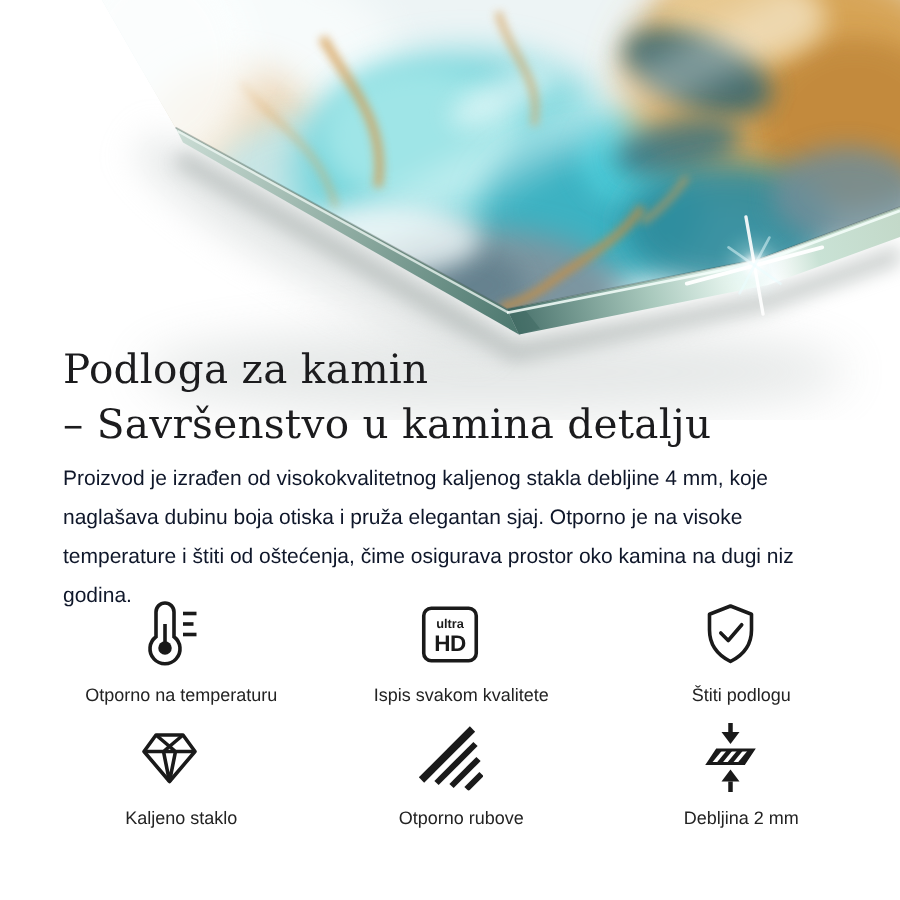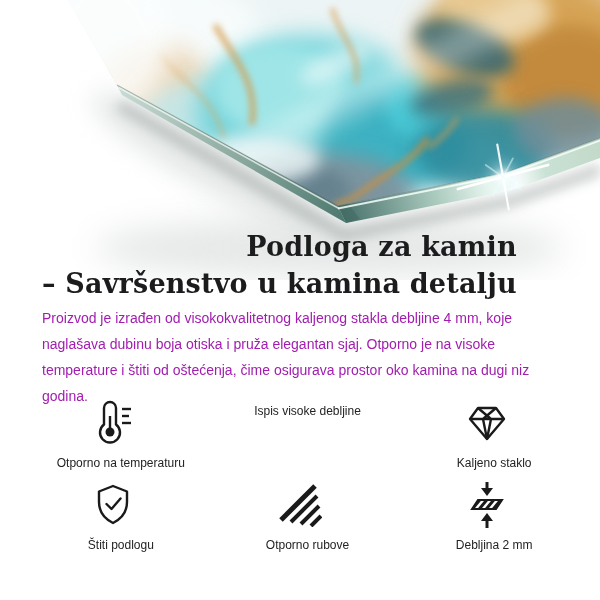--- a/index.html
+++ b/index.html
@@ -8,21 +8,21 @@
     font-family:"Liberation Sans",sans-serif;
   }
   .hero{position:absolute;top:0;left:0;width:600px;height:280px;pointer-events:none;}
   .headline{
     position:absolute;left:42px;top:228px;z-index:2;
     font-family:"DejaVu Serif",serif;font-weight:400;
     font-size:27px;line-height:37px;color:#1c1c1e;letter-spacing:.2px;
   }
   .desc{
     position:absolute;left:42px;top:305px;width:524px;z-index:2;
-    font-size:14px;line-height:26px;color:#a21caf;
+    font-size:14px;line-height:26px;color:#0f172a;
   }
   .features{
     position:absolute;left:20px;top:397px;width:560px;z-index:2;
     display:grid;grid-template-columns:1fr 1fr 1fr;row-gap:9px;
   }
   .feature{display:flex;flex-direction:column;align-items:center;}
   .icon-box{height:52px;display:flex;align-items:center;justify-content:center;}
   .feature .label{margin-top:7px;font-size:12px;color:#232323;white-space:nowrap;margin-left:15px;}
   .feature svg{display:block;}
   .ico{stroke:#1a1a1a;fill:none;stroke-width:2.4;}
@@ -119,21 +119,21 @@
     <g transform="translate(503,177)">
       <circle r="16" fill="#d6f0f2" opacity="0.35" filter="url(#b6)"></circle>
       <circle r="7" fill="#ffffff" opacity="0.95" filter="url(#b3)"></circle>
       <rect x="-48" y="-1.3" width="96" height="2.6" rx="1.3" fill="#ffffff" opacity="0.95" transform="rotate(-15)"></rect>
       <rect x="-34" y="-1.1" width="68" height="2.2" rx="1.1" fill="#ffffff" opacity="0.9" transform="rotate(80)"></rect>
       <rect x="-22" y="-0.9" width="44" height="1.8" rx="0.9" fill="#eafdff" opacity="0.5" transform="rotate(35)"></rect>
       <rect x="-22" y="-0.9" width="44" height="1.8" rx="0.9" fill="#eafdff" opacity="0.5" transform="rotate(-62)"></rect>
     </g>
   </svg>
 
-  <h1 class="headline" style="margin:0;font-weight:700;text-align:right;">
+  <h1 class="headline" style="margin:0;font-weight:400;">
     <span>Podloga za kamin</span><br>
     <span>– Savršenstvo u kamina detalju</span>
   </h1>
 
   <p class="desc" style="margin:0;">Proizvod je izrađen od visokokvalitetnog kaljenog stakla debljine 4 mm, koje naglašava dubinu boja otiska i pruža elegantan sjaj. Otporno je na visoke temperature i štiti od oštećenja, čime osigurava prostor oko kamina na dugi niz godina.</p>
 
   <div class="features">
 
     <div class="feature">
       <div class="icon-box">
@@ -143,41 +143,48 @@
           <circle cx="20" cy="32" r="4.5" fill="#1a1a1a"></circle>
           <line x1="32" y1="9" x2="41" y2="9" stroke="#1a1a1a" stroke-width="2.4"></line>
           <line x1="32" y1="16" x2="39" y2="16" stroke="#1a1a1a" stroke-width="2.4"></line>
           <line x1="32" y1="23" x2="41" y2="23" stroke="#1a1a1a" stroke-width="2.4"></line>
         </svg>
       </div>
       <div class="label">Otporno na temperaturu</div>
     </div>
 
     <div class="feature">
-      <div class="label">Ispis visoke debljine</div>
+      <div class="icon-box">
+        <svg width="40" height="40" viewBox="0 0 40 40">
+          <rect x="2.5" y="2.5" width="35" height="35" rx="5" class="ico" stroke-width="2.6"></rect>
+          <text x="20" y="15.5" text-anchor="middle" class="hd-small">ultra</text>
+          <text x="20" y="31" text-anchor="middle" class="hd-big">HD</text>
+        </svg>
+      </div>
+      <div class="label">Ispis svakom kvalitete</div>
+    </div>
+
+    <div class="feature">
+      <div class="icon-box">
+        <svg width="40" height="44" viewBox="0 0 40 44">
+          <path class="ico" d="M20,3 L34,8.5 V19 C34,29 28,36 20,40 C12,36 6,29 6,19 V8.5 Z" stroke-linejoin="round"></path>
+          <path class="ico" d="M13.5,21 L18.5,26 L27.5,15.5" stroke-width="2.6" stroke-linecap="round" stroke-linejoin="round"></path>
+        </svg>
+      </div>
+      <div class="label">Štiti podlogu</div>
     </div>
 
     <div class="feature">
       <div class="icon-box">
         <svg width="40" height="38" viewBox="0 0 40 38">
           <path class="ico" stroke-width="2.2" stroke-linejoin="round" d="M11,4 L29,4 L37,15 L20,35 L3,15 Z"></path>
           <path class="ico" stroke-width="1.8" d="M3,15 L37,15 M11,4 L24,15 M29,4 L16,15 M16,15 L20,35 M24,15 L20,35"></path>
         </svg>
       </div>
       <div class="label">Kaljeno staklo</div>
-    </div>
-
-    <div class="feature">
-      <div class="icon-box">
-        <svg width="40" height="44" viewBox="0 0 40 44">
-          <path class="ico" d="M20,3 L34,8.5 V19 C34,29 28,36 20,40 C12,36 6,29 6,19 V8.5 Z" stroke-linejoin="round"></path>
-          <path class="ico" d="M13.5,21 L18.5,26 L27.5,15.5" stroke-width="2.6" stroke-linecap="round" stroke-linejoin="round"></path>
-        </svg>
-      </div>
-      <div class="label">Štiti podlogu</div>
     </div>
 
     <div class="feature">
       <div class="icon-box">
         <svg width="44" height="44" viewBox="0 0 44 44">
           <line x1="3" y1="37" x2="37" y2="3" stroke="#1a1a1a" stroke-width="5"></line>
           <line x1="13" y1="39" x2="39" y2="13" stroke="#1a1a1a" stroke-width="4"></line>
           <line x1="23" y1="41" x2="41" y2="23" stroke="#1a1a1a" stroke-width="4"></line>
           <line x1="33" y1="43" x2="43" y2="33" stroke="#1a1a1a" stroke-width="4"></line>
         </svg>

